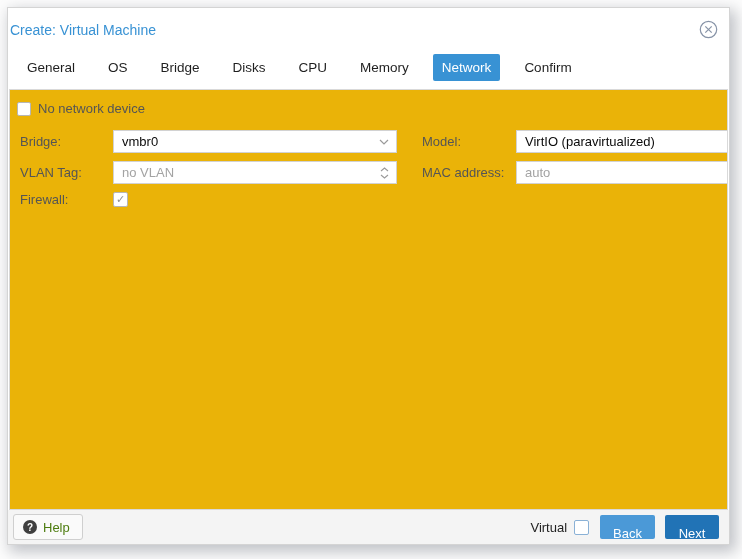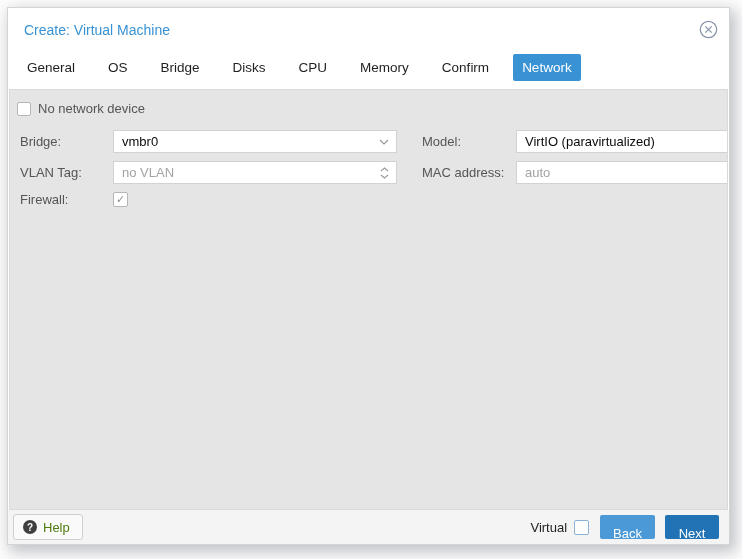--- a/index.html
+++ b/index.html
@@ -7,33 +7,33 @@
   body { background:#fbfbfb; }
   .stage { position:relative; width:742px; height:559px; overflow:hidden; background:#fdfdfd; }
 
   .dialog {
     position:absolute; left:7px; top:7px; width:723px; height:538px;
     background:#ffffff; border:1px solid #d4d4d4;
     box-shadow:4px 5px 14px 2px rgba(80,85,100,0.35);
   }
 
   
-  .titlebar { position:relative; height:38px; padding:13px 12px 0 16px; }
+  .titlebar { position:relative; height:38px; padding:13px 12px 0 2px; }
   .title { font-size:14px; color:#3892d4; }
   .close-btn { position:absolute; top:12px; right:11px; width:19px; height:19px; cursor:pointer; }
 
   
   .tabbar { display:flex; gap:15px; margin:8px 0 0 10px; align-items:flex-end; }
   .tab { font-size:13.5px; color:#1f1f1f; padding:6px 9px; border-radius:2px; cursor:pointer; white-space:nowrap; }
   .tab.active { background:#3892d4; color:#ffffff; }
 
   
   .content {
     position:absolute; left:1px; right:1px; top:81px; bottom:34px;
-    background:#e5e5e5; border:1px solid #d9d9d9; overflow:hidden;
+    background:#eab308; border:1px solid #d9d9d9; overflow:hidden;
   }
 
   .cbrow { display:flex; align-items:center; margin:11px 0 0 7px; }
   .checkbox {
     width:14px; height:14px; background:#fff; border:1px solid #b6b6b6;
     border-radius:2px; display:inline-flex; align-items:center; justify-content:center;
     flex:0 0 auto;
   }
   .checkbox.checked::after { content:"\2713"; font-size:11px; color:#8f8f8f; line-height:1; }
   .cbrow .cb-label { margin-left:7px; font-size:13px; color:#555; }
@@ -100,22 +100,22 @@
       </span>
     </div>
 
     <div class="tabbar">
       <span class="tab">General</span>
       <span class="tab">OS</span>
       <span class="tab">Bridge</span>
       <span class="tab">Disks</span>
       <span class="tab">CPU</span>
       <span class="tab">Memory</span>
+      <span class="tab active">Network</span>
       <span class="tab">Confirm</span>
-      <span class="tab active">Network</span>
     </div>
 
     <div class="content">
 
       <div class="cbrow">
         <span class="checkbox"></span>
         <span class="cb-label">No network device</span>
       </div>
 
       <div class="formgrid">

